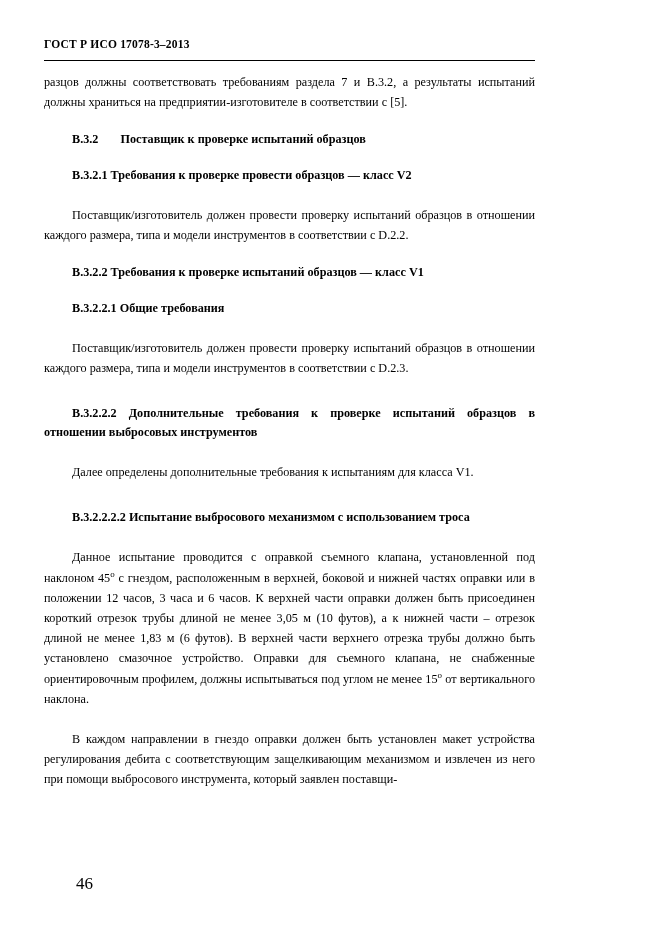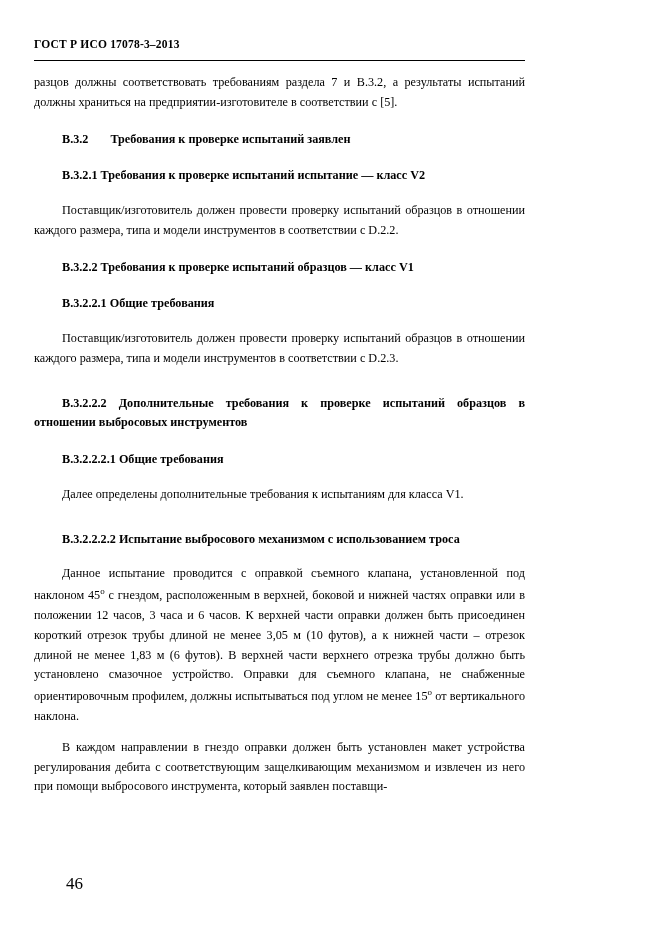--- a/index.html
+++ b/index.html
@@ -10,21 +10,21 @@
   body {
     width: 661px;
     height: 936px;
     font-family: "Liberation Serif", serif;
     color: #000000;
     position: relative;
     overflow: hidden;
   }
   .page {
     position: absolute;
-    left: 4px;
+    left: 14px;
     top: 0;
     width: 583px;
     height: 936px;
     box-sizing: border-box;
     padding: 38px 62px 0 30px;
   }
   .doc-header {
     font-family: "Liberation Serif", serif;
     font-size: 11.5px;
     font-weight: bold;
@@ -41,20 +41,21 @@
   p {
     margin: 0;
     font-size: 12.2px;
     line-height: 1.62;
     text-align: justify;
     text-justify: inter-word;
   }
   p.body {
     text-indent: 28px;
     margin-bottom: 11px;
+    margin-top: 20px;
   }
   p.cont {
     text-indent: 0;
     margin-bottom: 17px;
   }
   p.head {
     font-weight: bold;
     text-indent: 28px;
     margin-top: 17px;
     margin-bottom: 15px;
@@ -86,35 +87,34 @@
 </head>
 <body>
 
 <div class="page">
 
   <div class="doc-header">ГОСТ Р ИСО 17078-3–2013</div>
   <hr class="rule">
 
   <p class="cont">разцов должны соответствовать требованиям раздела 7 и В.3.2, а результаты испытаний должны храниться на предприятии-изготовителе в соответствии с [5].</p>
 
-  <p class="head"><span>В.3.2</span><span class="tabgap"></span><span>Требования к проверке испытаний заявлен</span></p>
+  <p class="head"><span>В.3.2</span><span class="tabgap"></span><span>Поставщик к проверке испытаний образцов</span></p>
 
-  <p class="head">В.3.2.1 Требования к проверке испытаний испытание — класс V2</p>
+  <p class="head">В.3.2.1 Требования к проверке провести образцов — класс V2</p>
 
   <p class="body">Поставщик/изготовитель должен провести проверку испытаний образцов в отношении каждого размера, типа и модели инструментов в соответствии с D.2.2.</p>
 
   <p class="head">В.3.2.2 Требования к проверке испытаний образцов — класс V1</p>
 
   <p class="head">В.3.2.2.1 Общие требования</p>
 
   <p class="body">Поставщик/изготовитель должен провести проверку испытаний образцов в отношении каждого размера, типа и модели инструментов в соответствии с D.2.3.</p>
 
   <p class="head-just">В.3.2.2.2 Дополнительные требования к проверке испытаний образцов в отношении выбросовых инструментов</p>
 
-  <p class="head">В.3.2.2.2.1 Общие требования</p>
 
   <p class="body">Далее определены дополнительные требования к испытаниям для класса V1.</p>
 
   <p class="head-just">В.3.2.2.2.2 Испытание выбросового механизмом с использованием троса</p>
 
   <p class="body"><span>Данное испытание проводится с оправкой съемного клапана, установленной под наклоном 45</span><sup class="deg">o</sup><span> с гнездом, расположенным в верхней, боковой и нижней частях оправки или в положении 12 часов, 3 часа и 6 часов. К верхней части оправки должен быть присоединен короткий отрезок трубы длиной не менее 3,05 м (10 футов), а к нижней части – отрезок длиной не менее 1,83 м (6 футов). В верхней части верхнего отрезка трубы должно быть установлено смазочное устройство. Оправки для съемного клапана, не снабженные ориентировочным профилем, должны испытываться под углом не менее 15</span><sup class="deg">o</sup><span> от вертикального наклона.</span></p>
 
   <p class="body">В каждом направлении в гнездо оправки должен быть установлен макет устройства регулирования дебита с соответствующим защелкивающим механизмом и извлечен из него при помощи выбросового инструмента, который заявлен поставщи-</p>
 
   <div class="pagenum">46</div>

